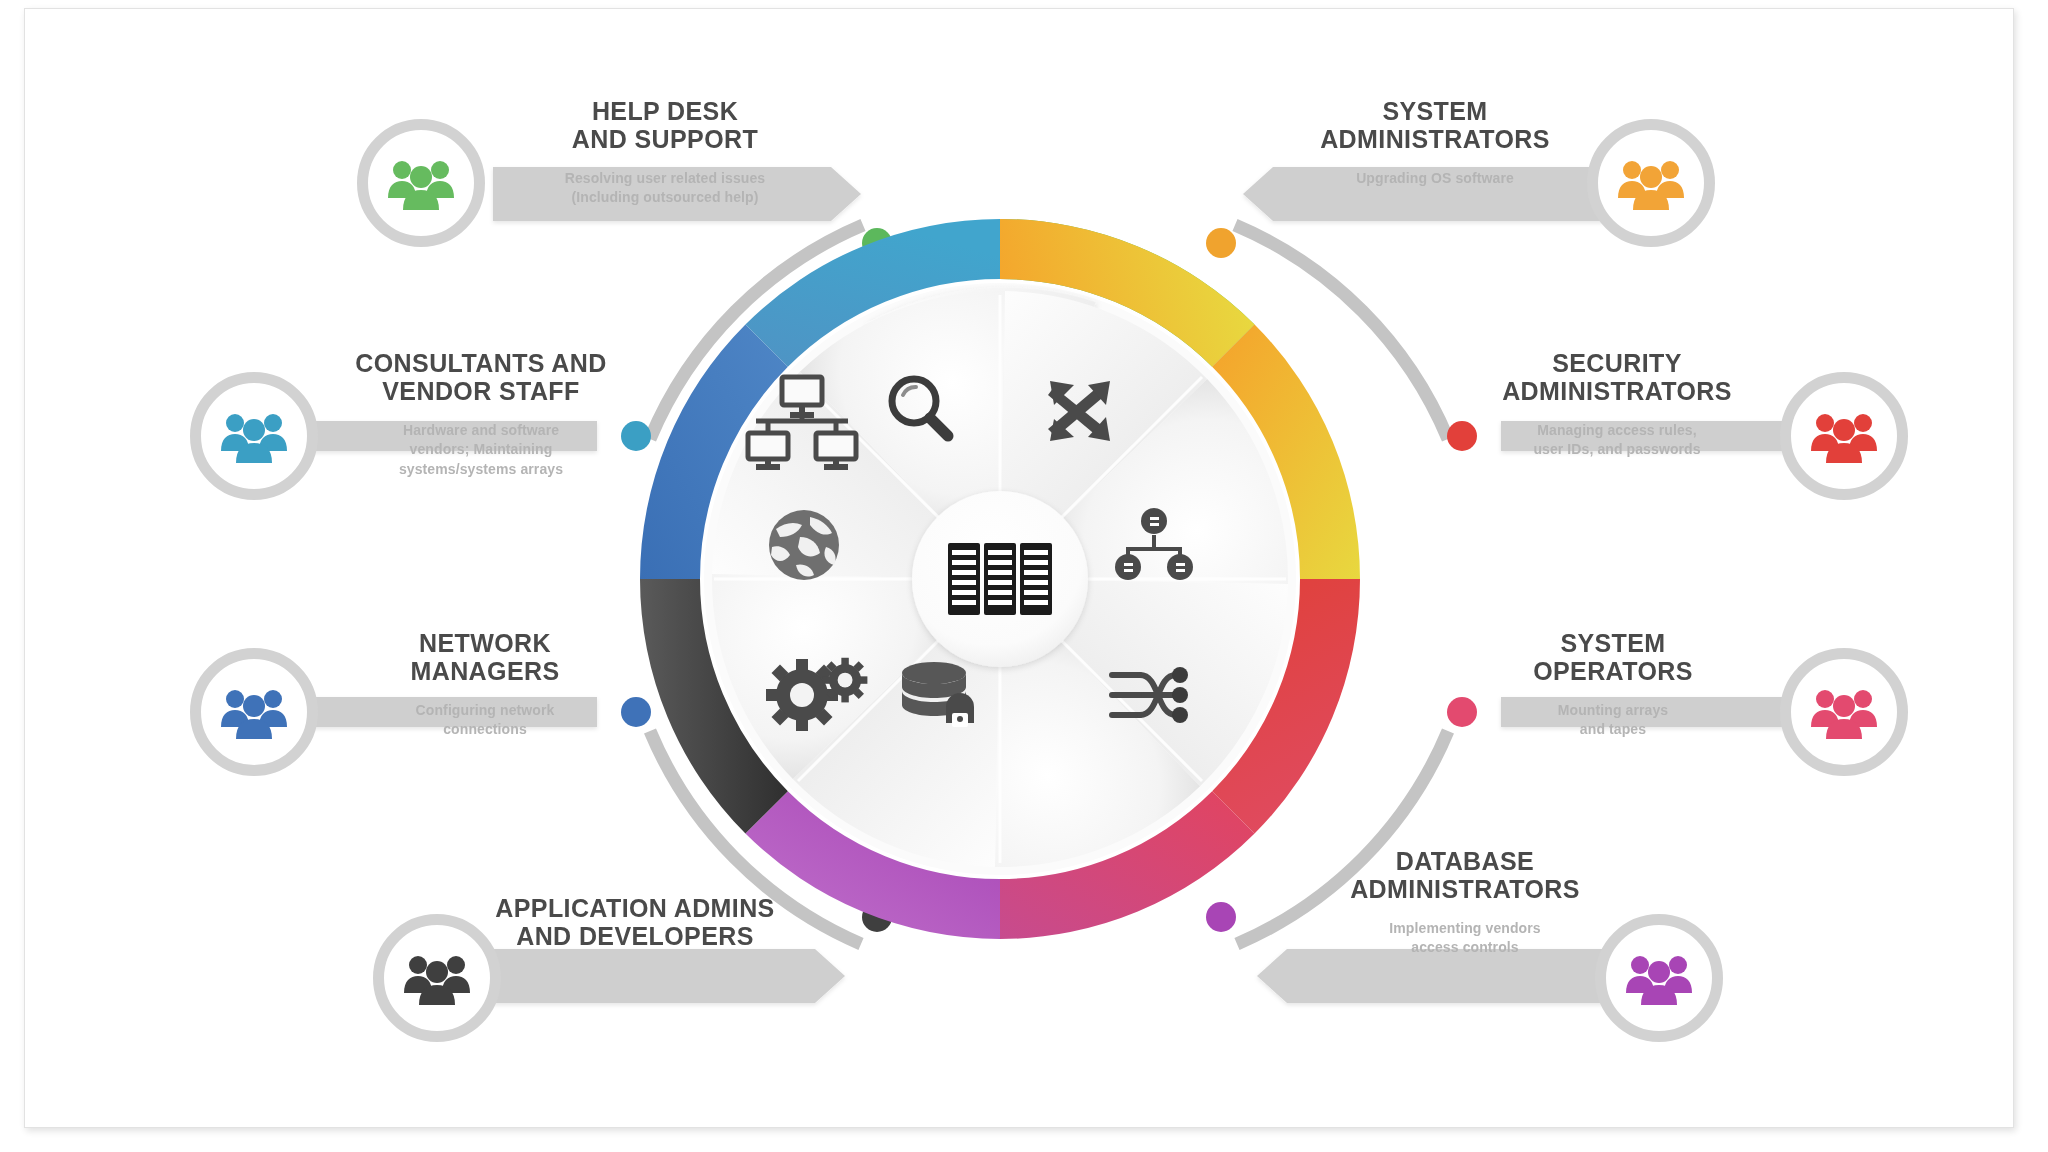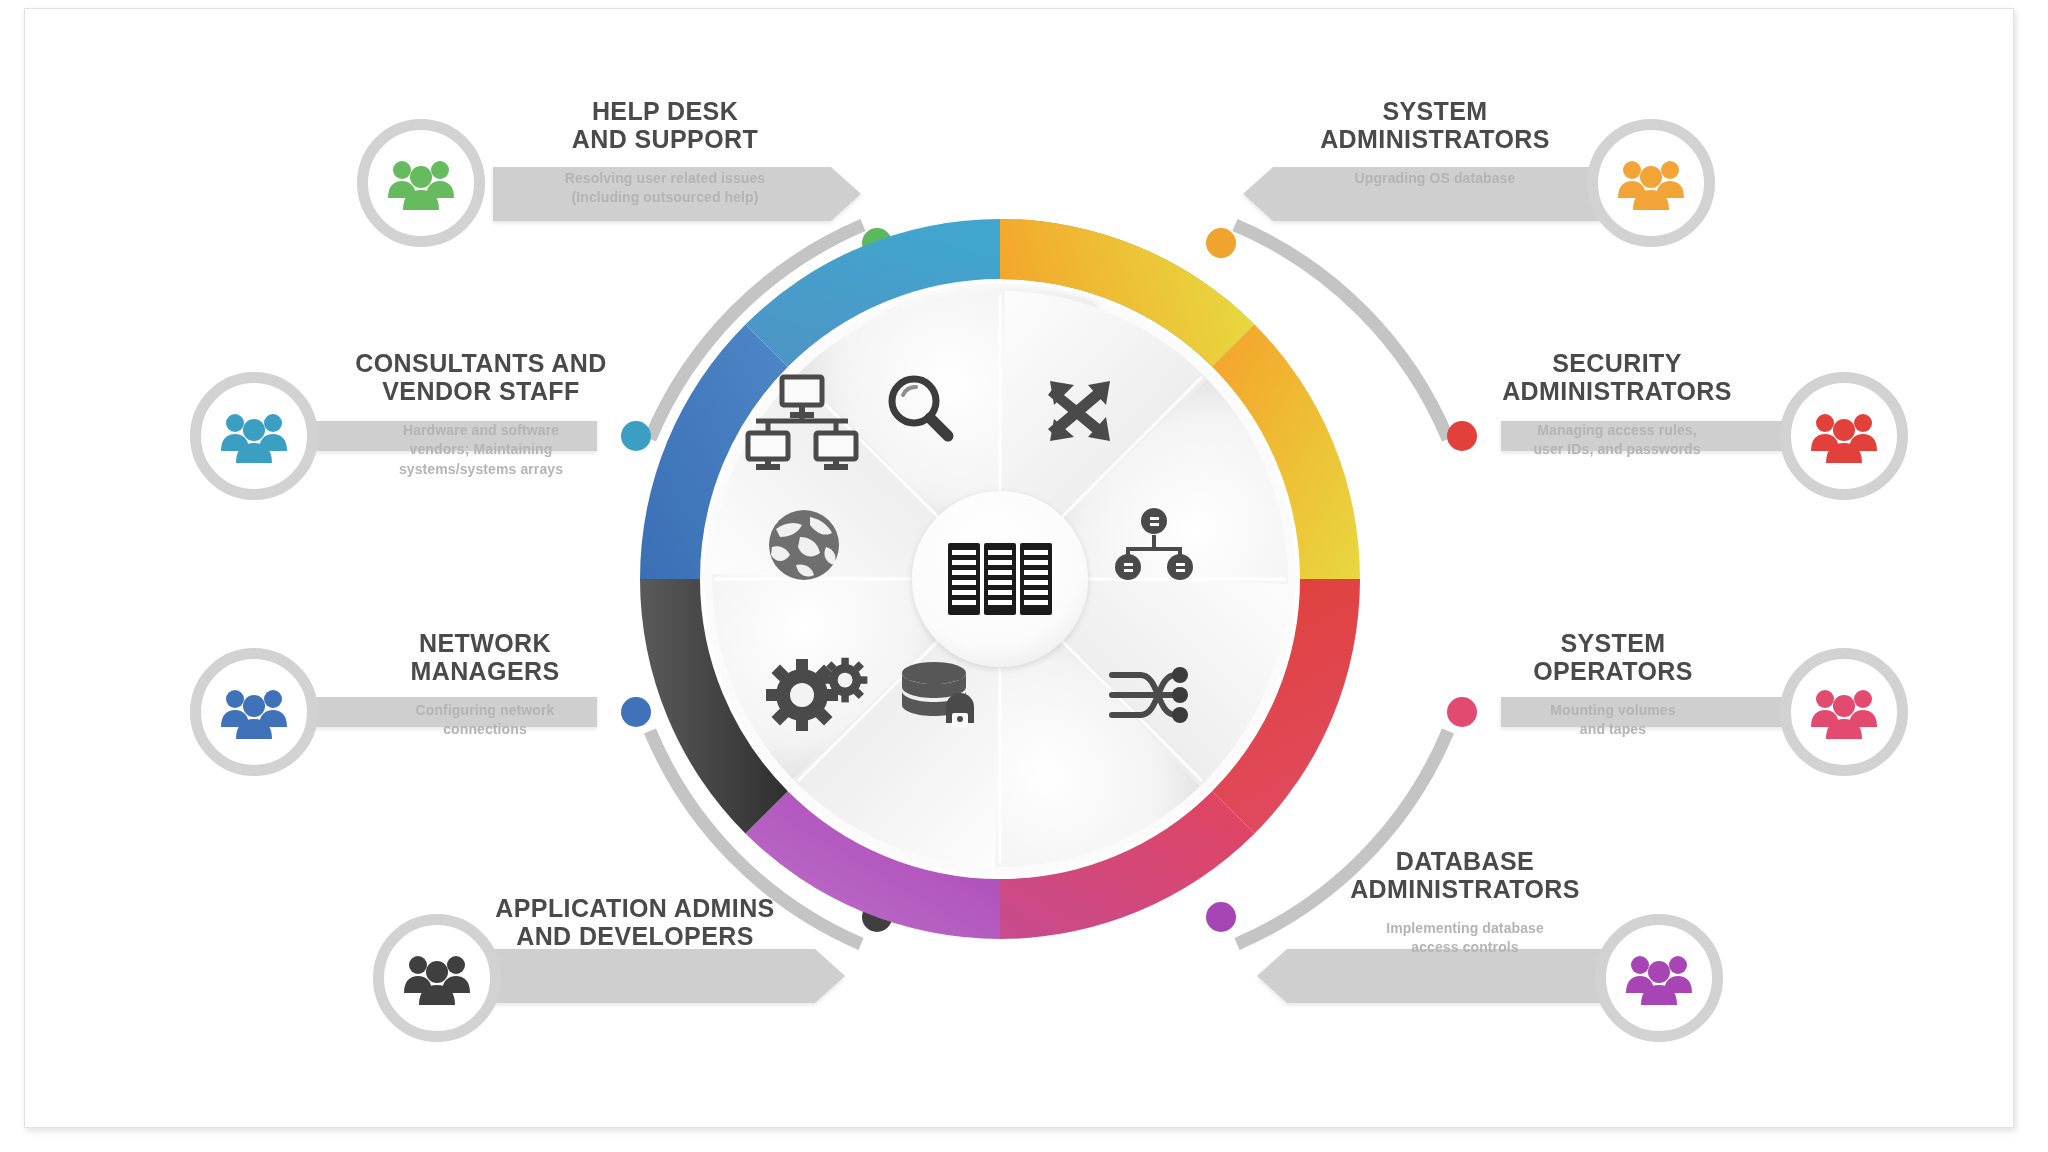--- a/index.html
+++ b/index.html
@@ -411,21 +411,21 @@
             <path d="M 38 42 C 38 30 44 25 52 25 C 60 25 66 30 66 42 Z"></path>
           <circle cx="33" cy="21" r="11"></circle>
             <path d="M 15 54 C 15 40 22 34 33 34 C 44 34 51 40 51 54 Z"></path>
         </g>
       </svg>
     </div>
 
     <div class="node align-center" style="left:1200px; top:88px; width:420px;">
       <div class="node-title">SYSTEM
 ADMINISTRATORS</div>
-      <div class="node-desc">Upgrading OS database</div>
+      <div class="node-desc">Upgrading OS software</div>
     </div>
     <div class="avatar-bubble" style="left:1562px; top:110px;">
       <svg viewBox="0 0 66 54">
         <g fill="#f2a437">
           <circle cx="14" cy="14" r="9"></circle>
             <path d="M 0 42 C 0 30 6 25 14 25 C 22 25 28 30 28 42 Z"></path>
           <circle cx="52" cy="14" r="9"></circle>
             <path d="M 38 42 C 38 30 44 25 52 25 C 60 25 66 30 66 42 Z"></path>
           <circle cx="33" cy="21" r="11"></circle>
             <path d="M 15 54 C 15 40 22 34 33 34 C 44 34 51 40 51 54 Z"></path>
@@ -487,21 +487,21 @@
             <path d="M 38 42 C 38 30 44 25 52 25 C 60 25 66 30 66 42 Z"></path>
           <circle cx="33" cy="21" r="11"></circle>
             <path d="M 15 54 C 15 40 22 34 33 34 C 44 34 51 40 51 54 Z"></path>
         </g>
       </svg>
     </div>
 
     <div class="node align-center" style="left:1418px; top:620px; width:340px;">
       <div class="node-title">SYSTEM
 OPERATORS</div>
-      <div class="node-desc">Mounting volumes
+      <div class="node-desc">Mounting arrays
 and tapes</div>
     </div>
     <div class="avatar-bubble" style="left:1755px; top:639px;">
       <svg viewBox="0 0 66 54">
         <g fill="#e34a6f">
           <circle cx="14" cy="14" r="9"></circle>
             <path d="M 0 42 C 0 30 6 25 14 25 C 22 25 28 30 28 42 Z"></path>
           <circle cx="52" cy="14" r="9"></circle>
             <path d="M 38 42 C 38 30 44 25 52 25 C 60 25 66 30 66 42 Z"></path>
           <circle cx="33" cy="21" r="11"></circle>
@@ -523,21 +523,21 @@
             <path d="M 38 42 C 38 30 44 25 52 25 C 60 25 66 30 66 42 Z"></path>
           <circle cx="33" cy="21" r="11"></circle>
             <path d="M 15 54 C 15 40 22 34 33 34 C 44 34 51 40 51 54 Z"></path>
         </g>
       </svg>
     </div>
 
     <div class="node align-center" style="left:1230px; top:838px; width:420px;text-align:center;">
       <div class="node-title">DATABASE
 ADMINISTRATORS</div>
-      <div class="node-desc">Implementing database
+      <div class="node-desc">Implementing vendors
 access controls</div>
     </div>
     <div class="avatar-bubble" style="left:1570px; top:905px;">
       <svg viewBox="0 0 66 54">
         <g fill="#a845b5">
           <circle cx="14" cy="14" r="9"></circle>
             <path d="M 0 42 C 0 30 6 25 14 25 C 22 25 28 30 28 42 Z"></path>
           <circle cx="52" cy="14" r="9"></circle>
             <path d="M 38 42 C 38 30 44 25 52 25 C 60 25 66 30 66 42 Z"></path>
           <circle cx="33" cy="21" r="11"></circle>

